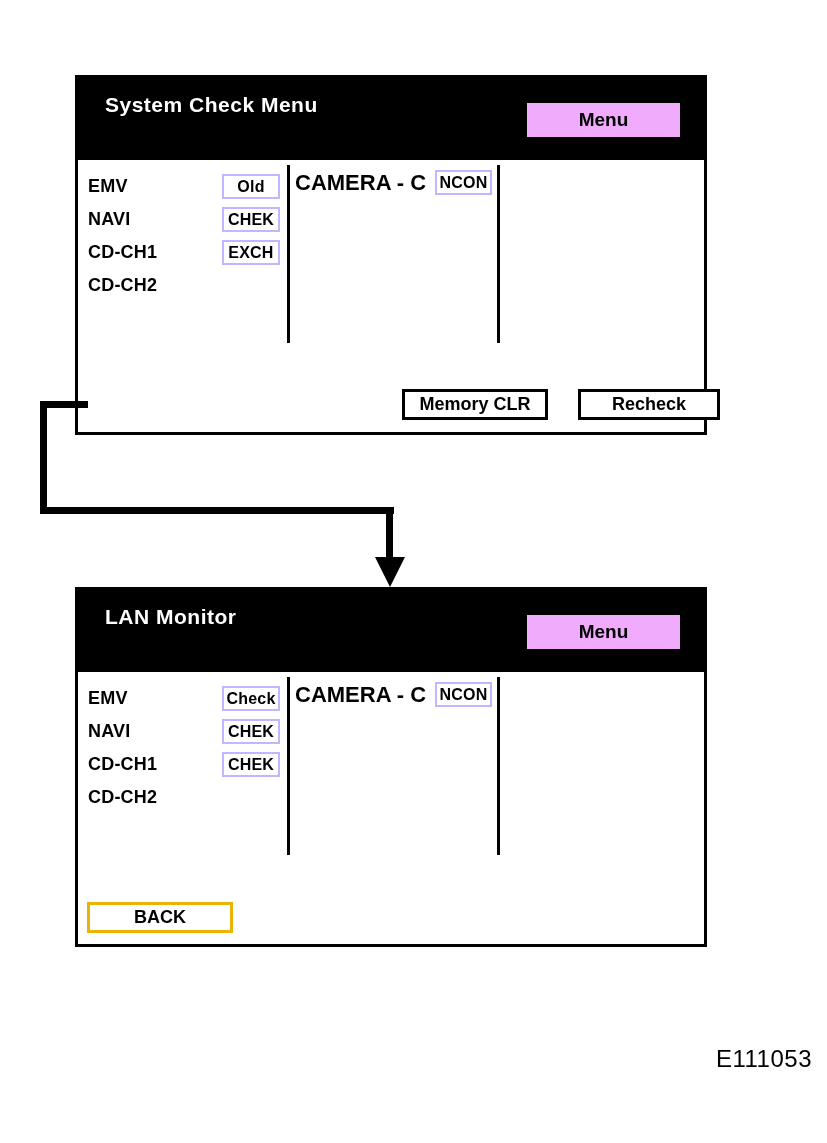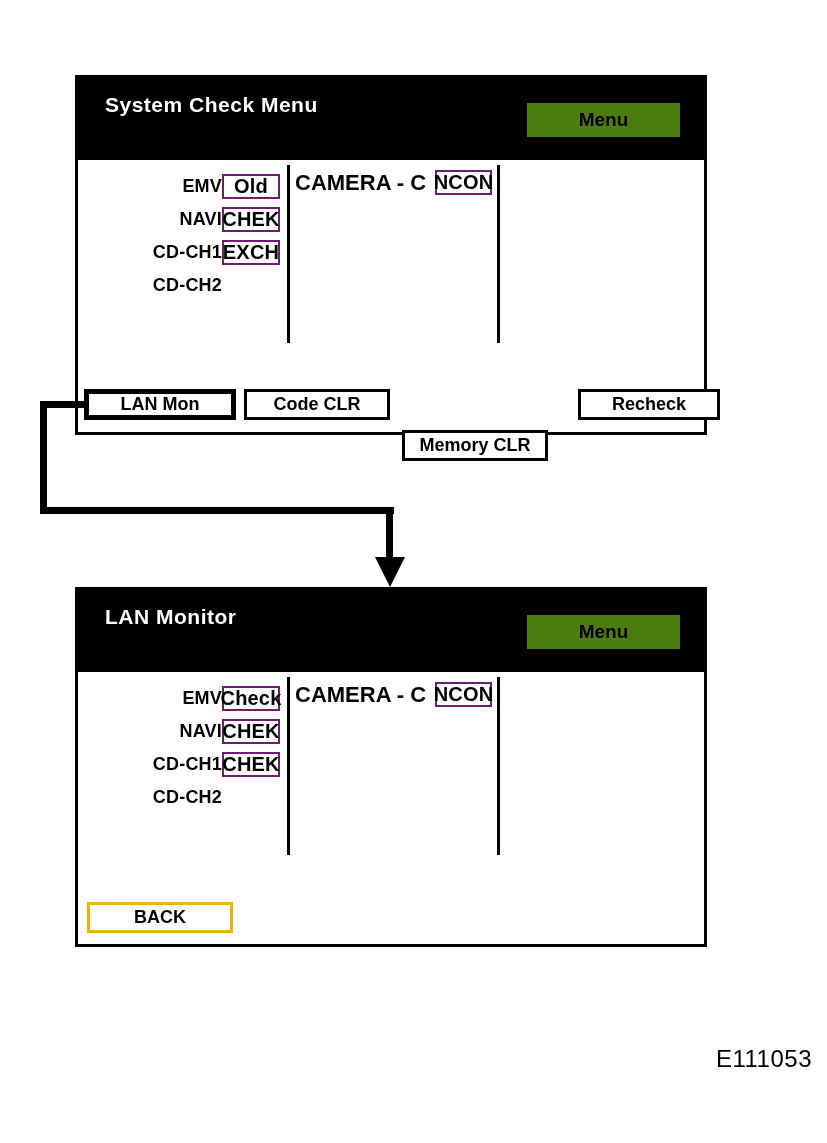--- a/index.html
+++ b/index.html
@@ -16,37 +16,37 @@
   .panel-2{top:587px;}
   .panel-header{
     position:absolute;top:0;left:0;right:0;height:82px;background:#000;
   }
   .panel-title{
     position:absolute;left:27px;top:15px;color:#fff;
     font-size:21px;font-weight:bold;letter-spacing:0.5px;white-space:nowrap;
   }
   .menu-btn{
     position:absolute;left:449px;top:25px;width:153px;height:34px;
-    background:#4d7c0f;color:#000;display:flex;align-items:center;justify-content:center;
+    background:#f0abfc;color:#000;display:flex;align-items:center;justify-content:center;
     font-size:19px;font-weight:bold;
   }
   
   .rows{
     position:absolute;left:10px;top:92px;width:192px;
   }
   .row{
-    height:33px;display:flex;align-items:center;justify-content:flex-end;
+    height:33px;display:flex;align-items:center;justify-content:space-between;
   }
   .dev-label{
     font-size:18px;font-weight:bold;letter-spacing:0.2px;white-space:nowrap;
   }
   .badge{
-    box-sizing:border-box;width:58px;height:25px;border:2px solid #701a75;
+    box-sizing:border-box;width:58px;height:25px;border:2px solid #c4b5fd;
     display:flex;align-items:center;justify-content:center;
-    font-size:20px;font-weight:bold;letter-spacing:0.2px;
+    font-size:16px;font-weight:bold;letter-spacing:0.2px;
   }
   .vline{
     position:absolute;top:87px;width:3px;height:178px;background:#000;
   }
   .vline-a{left:209px;}
   .vline-b{left:419px;}
   .cam-label{
     position:absolute;left:217px;top:92px;height:25px;line-height:25px;
     font-size:22px;font-weight:bold;white-space:nowrap;
   }
@@ -55,21 +55,21 @@
   }
   
   .btn{
     position:absolute;top:311px;height:31px;box-sizing:border-box;
     border:3px solid #000;background:#fff;
     display:flex;align-items:center;justify-content:center;
     font-size:18px;font-weight:bold;white-space:nowrap;
   }
   .btn-lan{left:6px;width:152px;border-width:5px;}
   .btn-code{left:166px;width:146px;}
-  .btn-mem{left:324px;width:146px;margin-top:41px;}
+  .btn-mem{left:324px;width:146px;}
   .btn-recheck{left:500px;width:142px;}
   .btn-back{position:absolute;left:9px;top:312px;width:146px;height:31px;
     box-sizing:border-box;border:3px solid #eab308;background:#fff;
     display:flex;align-items:center;justify-content:center;
     font-size:18px;font-weight:bold;}
   
   .seg{position:absolute;background:#000;}
   .seg-1{left:40px;top:401px;width:48px;height:7px;}
   .seg-2{left:40px;top:401px;width:7px;height:113px;}
   .seg-3{left:40px;top:507px;width:354px;height:7px;}
@@ -113,22 +113,20 @@
         <span class="dev-label">CD-CH2</span>
         <span class="badge" style="visibility: hidden;"></span>
       </div>
     </div>
 
     <div class="vline vline-a"></div>
     <span class="cam-label">CAMERA - C</span>
     <span class="badge cam-badge">NCON</span>
     <div class="vline vline-b"></div>
 
-    <div class="btn btn-lan">LAN Mon</div>
-    <div class="btn btn-code">Code CLR</div>
     <div class="btn btn-mem">Memory CLR</div>
     <div class="btn btn-recheck">Recheck</div>
   </div>
 
   <div class="seg seg-1"></div>
   <div class="seg seg-2"></div>
   <div class="seg seg-3"></div>
   <div class="seg seg-4"></div>
   <div class="arrow-head"></div>
 

